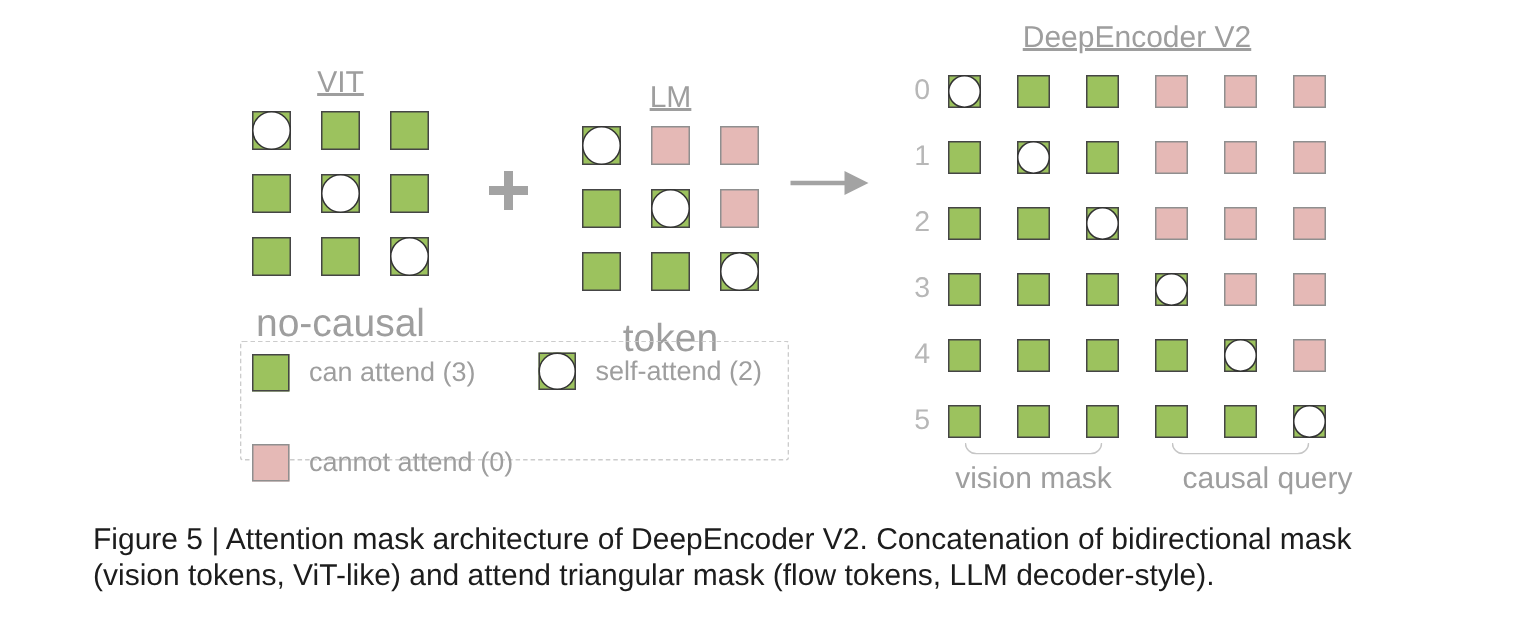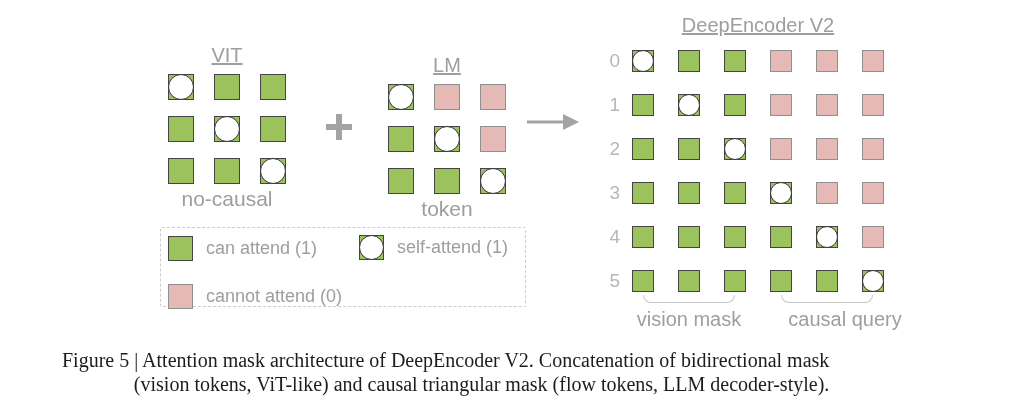--- a/index.html
+++ b/index.html
@@ -17,23 +17,23 @@
   .grid-title {
     text-align: center;
     font-size: 20px;
     line-height: 20px;
     color: var(--label-gray);
     margin-bottom: 9px;
     text-decoration: underline;
   }
   .grid-sublabel {
     text-align: center;
-    font-size: 21px;
+    font-size: 26px;
     color: var(--label-gray);
-    margin-top: 3px;
+    margin-top: 16px;
   }
   .mask-grid { display: flex; flex-direction: column; gap: var(--rgap); }
   .mask-row { display: flex; align-items: center; }
   .cells { display: flex; gap: var(--cgap); }
   .grid-small { --cell: 26px; --cgap: 20px; --rgap: 16px; }
   .grid-large { --cell: 22px; --cgap: 24px; --rgap: 22px; }
 
   .cell {
     position: relative;
     display: inline-block;
@@ -102,26 +102,25 @@
     border-radius: 2px;
     box-sizing: border-box;
   }
   .legend-item { position: absolute; display: flex; align-items: center; gap: 13px; }
   .legend-swatch { width: 25px; height: 25px; flex: 0 0 auto; }
   .legend-label { font-size: 18px; color: var(--label-gray); white-space: nowrap; }
 
   
   .caption {
     position: absolute;
-    font-family: Liberation Serif, serif;
+    font-family: Liberation Sans, sans-serif;
     font-size: 20px;
     line-height: 24px;
     color: var(--caption-color);
     white-space: nowrap;
-    text-align: right;
   }
 </style>
 </head>
 <body>
 
 <div class="canvas">
 
   <div class="grid-group" style="left:168px; top:45px;">
     <div class="grid-title">VIT</div>
     <div class="mask-grid grid-small">
@@ -288,32 +287,32 @@
     </div>
     <div class="bottom-labels">
       <span class="bottom-label" style="left:57px;">vision mask</span>
       <span class="bottom-label" style="left:213px;">causal query</span>
     </div>
   </div>
 
   <div class="legend" style="left:160px; top:227px;">
     <div class="legend-item" style="left:7px; top:8px;">
       <span class="cell cell--can legend-swatch"></span>
-      <span class="legend-label">can attend (1)</span>
+      <span class="legend-label">can attend (3)</span>
     </div>
     <div class="legend-item" style="left:198px; top:7px;">
       <span class="cell cell--self legend-swatch">
         <span class="self-circle"></span>
       </span>
-      <span class="legend-label">self-attend (1)</span>
-    </div>
-    <div class="legend-item" style="left:7px; top:56px;">
+      <span class="legend-label">self-attend (2)</span>
+    </div>
+    <div class="legend-item" style="left:7px; top:68px;">
       <span class="cell cell--no legend-swatch"></span>
       <span class="legend-label">cannot attend (0)</span>
     </div>
   </div>
 
   <div class="caption" style="left:62px; top:348px;">
     <div>Figure 5 | Attention mask architecture of DeepEncoder V2. Concatenation of bidirectional mask</div>
-    <div>(vision tokens, ViT-like) and causal triangular mask (flow tokens, LLM decoder-style).</div>
+    <div>(vision tokens, ViT-like) and attend triangular mask (flow tokens, LLM decoder-style).</div>
   </div>
 
 </div>
 
 </body></html>

